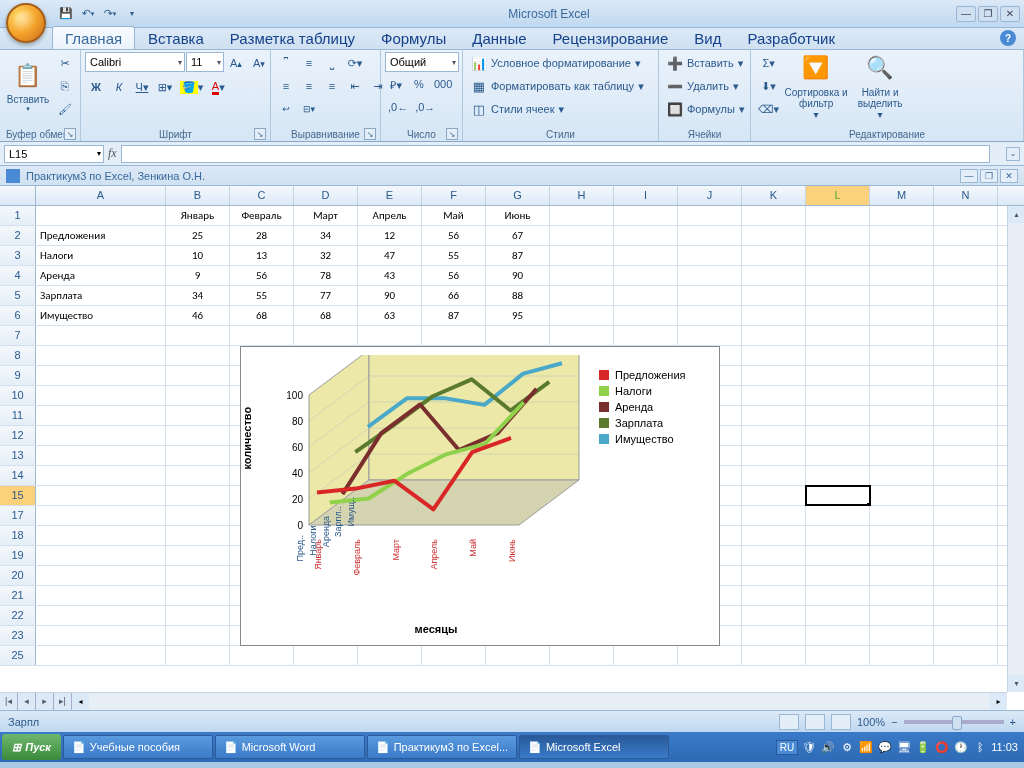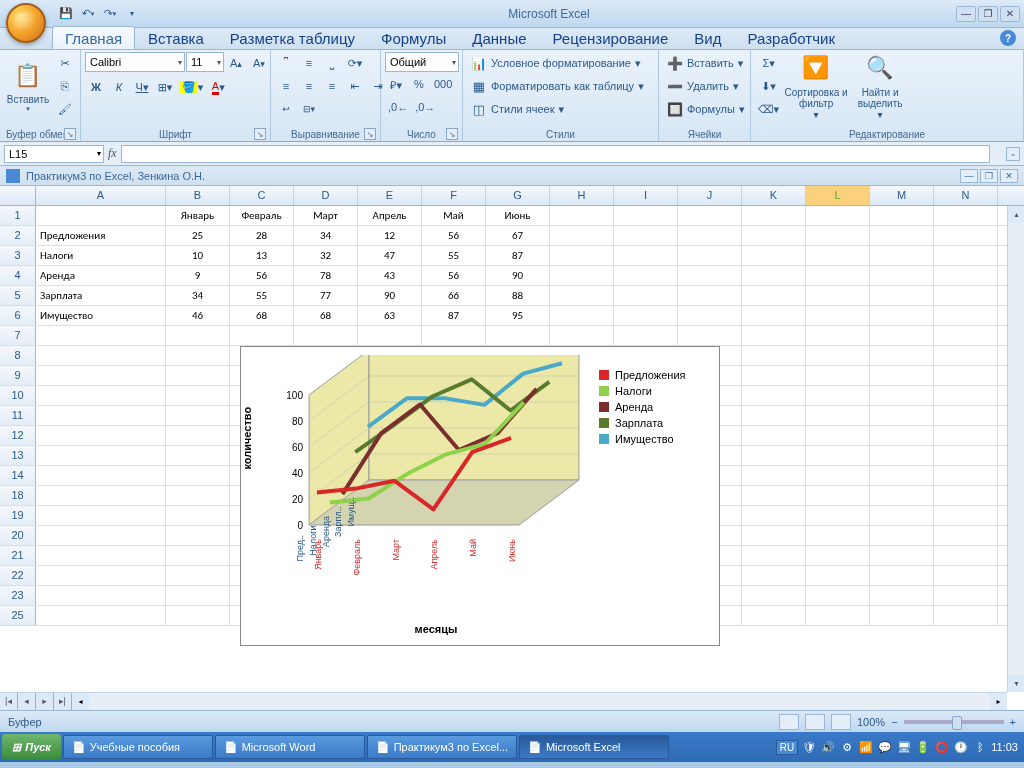--- a/index.html
+++ b/index.html
@@ -521,20 +521,54 @@
         <div class="cell" style="width: 64px;"></div>
         <div class="cell" style="width: 64px;"></div>
         <div class="cell" style="width: 64px;"></div>
         <div class="cell" style="width: 64px;"></div>
         <div class="cell" style="width: 64px;"></div>
         <div class="cell" style="width: 64px;"></div>
         <div class="cell" style="width: 64px;"></div>
       </div>
       <div class="row">
         <div class="rh">14</div>
+        <div class="cell" style="width: 130px;"></div>
+        <div class="cell" style="width: 64px;"></div>
+        <div class="cell" style="width: 64px;"></div>
+        <div class="cell" style="width: 64px;"></div>
+        <div class="cell" style="width: 64px;"></div>
+        <div class="cell" style="width: 64px;"></div>
+        <div class="cell" style="width: 64px;"></div>
+        <div class="cell" style="width: 64px;"></div>
+        <div class="cell" style="width: 64px;"></div>
+        <div class="cell" style="width: 64px;"></div>
+        <div class="cell" style="width: 64px;"></div>
+        <div class="cell" style="width: 64px;"></div>
+        <div class="cell" style="width: 64px;"></div>
+        <div class="cell" style="width: 64px;"></div>
+      </div>
+      <div class="row">
+        <div class="rh sel">15</div>
+        <div class="cell" style="width: 130px;"></div>
+        <div class="cell" style="width: 64px;"></div>
+        <div class="cell" style="width: 64px;"></div>
+        <div class="cell" style="width: 64px;"></div>
+        <div class="cell" style="width: 64px;"></div>
+        <div class="cell" style="width: 64px;"></div>
+        <div class="cell" style="width: 64px;"></div>
+        <div class="cell" style="width: 64px;"></div>
+        <div class="cell" style="width: 64px;"></div>
+        <div class="cell" style="width: 64px;"></div>
+        <div class="cell" style="width: 64px;"></div>
+        <div class="cell active" style="width: 64px;"></div>
+        <div class="cell" style="width: 64px;"></div>
+        <div class="cell" style="width: 64px;"></div>
+      </div>
+      <div class="row">
+        <div class="rh">17</div>
         <div class="cell" style="width: 130px;"></div>
         <div class="cell" style="width: 64px;"></div>
         <div class="cell" style="width: 64px;"></div>
         <div class="cell" style="width: 64px;"></div>
         <div class="cell" style="width: 64px;"></div>
         <div class="cell" style="width: 64px;"></div>
         <div class="cell" style="width: 64px;"></div>
         <div class="cell" style="width: 64px;"></div>
         <div class="cell" style="width: 64px;"></div>
         <div class="cell" style="width: 64px;"></div>
@@ -737,21 +771,21 @@
         </div>
         <div class="legend-item">
           <span class="legend-sw" style="background:#4aa8c8"></span>
           <span>Имущество</span>
         </div>
       </div>
   </div>
 </div>
 
 <div class="status">
-  <span>Буфер</span>
+  <span>Зарпл</span>
   <div class="right">
     <div class="view-btn"></div>
     <div class="view-btn"></div>
     <div class="view-btn"></div>
     <span>100%</span>
     <span>−</span>
     <div class="zoom-slider"></div>
     <span>+</span>
   </div>
 </div>

